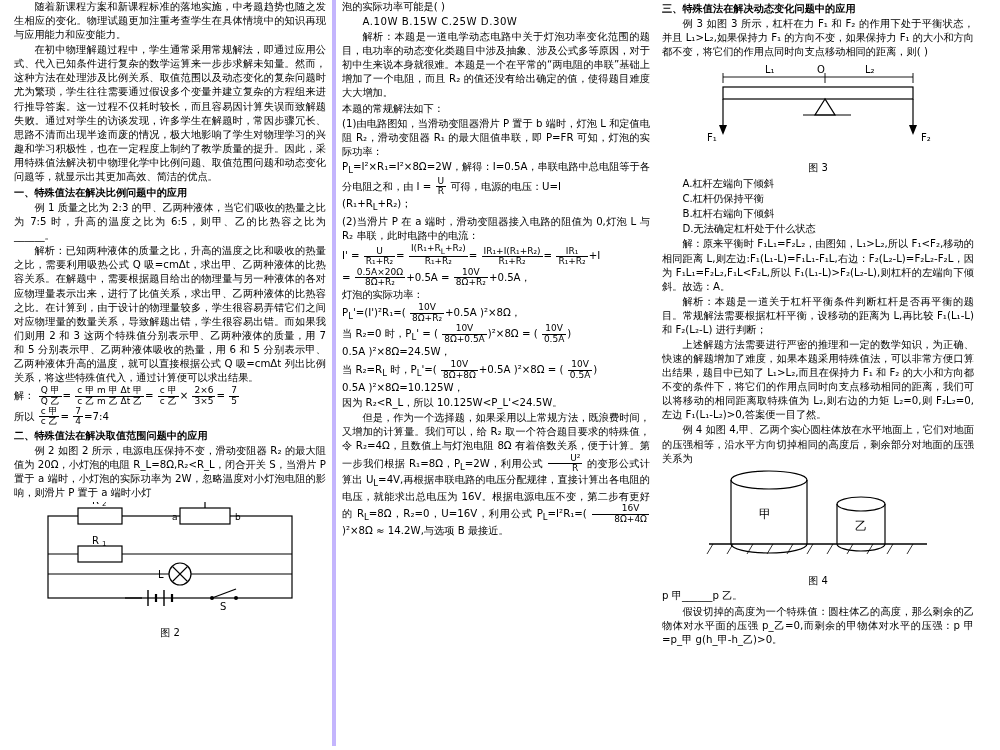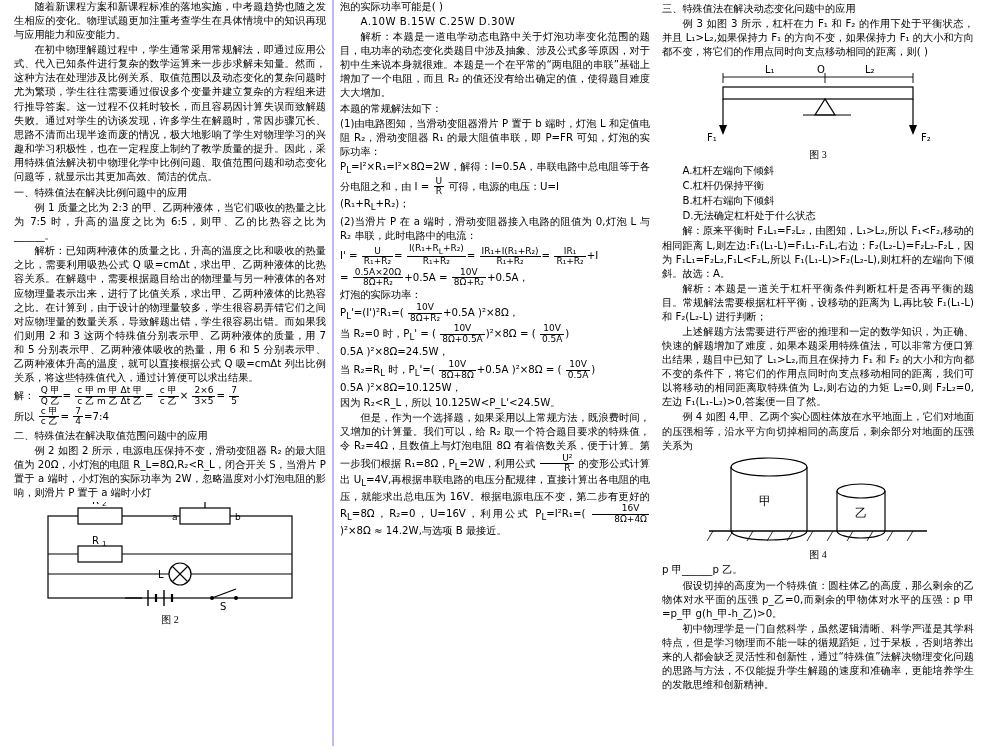--- a/index.html
+++ b/index.html
@@ -17,26 +17,26 @@
     padding:0 8px 4px 8px;
   }
   .col{
     width:324px;
     box-sizing:border-box;
     padding:0 6px;
     font-size:10.2px;
     line-height:1.38;
     text-align:justify;
   }
-  .col.mid{border-left:2px solid #c4b5fd;}
+  .col.mid{border-left:4px solid #c4b5fd;}
   p{margin:0 0 1px 0;text-indent:2em;}
   p.noind{text-indent:0;}
-  .h{font-weight:normal;text-indent:0;margin:2px 0 1px 0;}
+  .h{font-weight:bold;text-indent:0;margin:2px 0 1px 0;}
   .opts{text-indent:2em;letter-spacing:0.5px;}
-  .figcap{text-align:center;font-size:10px;margin:1px 0 2px 0;text-indent:0;font-family:Liberation Serif, serif;}
+  .figcap{text-align:center;font-size:10px;margin:14px 0 2px 0;text-indent:0;}
   .frac{
     display:inline-block;
     vertical-align:-0.55em;
     text-align:center;
     line-height:1.05;
     font-size:9px;
     margin:0 1px;
   }
   .frac .num{display:block;padding:0 2px;}
   .frac .den{display:block;border-top:1px solid #000;padding:0 2px;}
@@ -246,16 +246,15 @@
         <line x1="134" y1="36" x2="134" y2="76" stroke="#000" stroke-width="1.2"></line>
         <line x1="182" y1="36" x2="182" y2="76" stroke="#000" stroke-width="1.2"></line>
         <path d="M134 76 A24 7 0 0 0 182 76" fill="none" stroke="#000" stroke-width="1.2"></path>
         <text x="152" y="62" font-size="12" font-family="DejaVu Sans">乙</text>
       </svg>
       <p class="figcap">图 4</p>
     </div>
 
     <p class="noind">p 甲______p 乙。</p>
     <p>假设切掉的高度为一个特殊值：圆柱体乙的高度，那么剩余的乙物体对水平面的压强 p_乙=0,而剩余的甲物体对水平的压强：p 甲=p_甲 g(h_甲-h_乙)&gt;0。</p>
-    <p>初中物理学是一门自然科学，虽然逻辑清晰、科学严谨是其学科特点，但是学习物理而不能一味的循规蹈矩，过于呆板，否则培养出来的人都会缺乏灵活性和创新性，通过“特殊值”法解决物理变化问题的思路与方法，不仅能提升学生解题的速度和准确率，更能培养学生的发散思维和创新精神。</p>
   </div>
 
 </div>
 
 </body></html>

